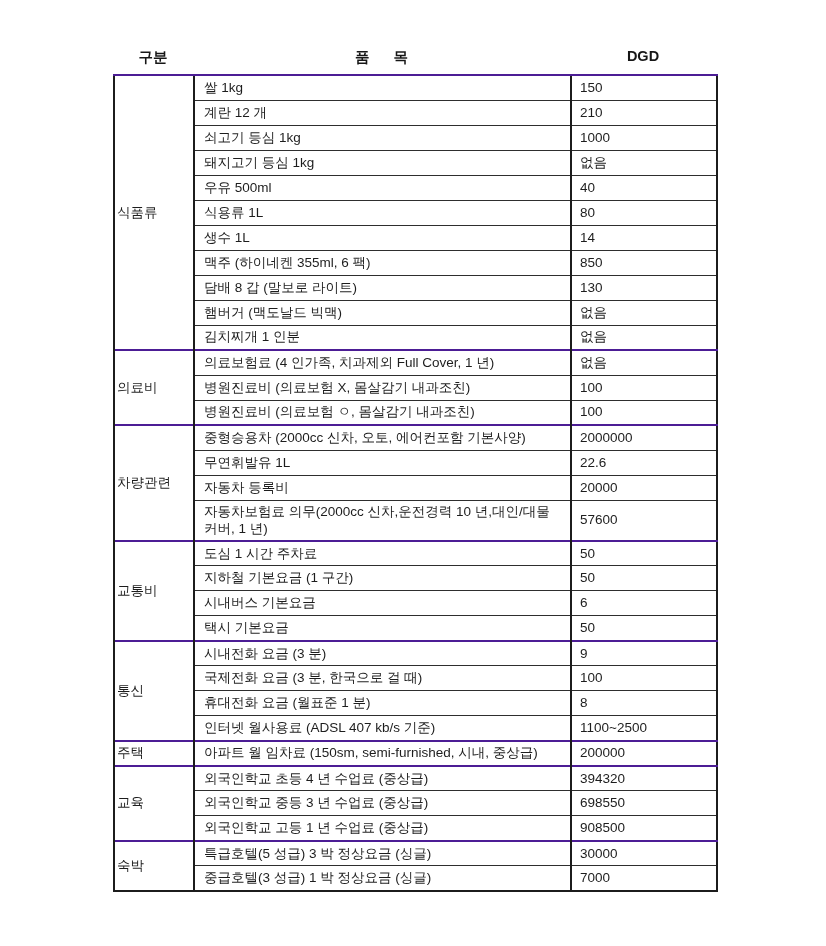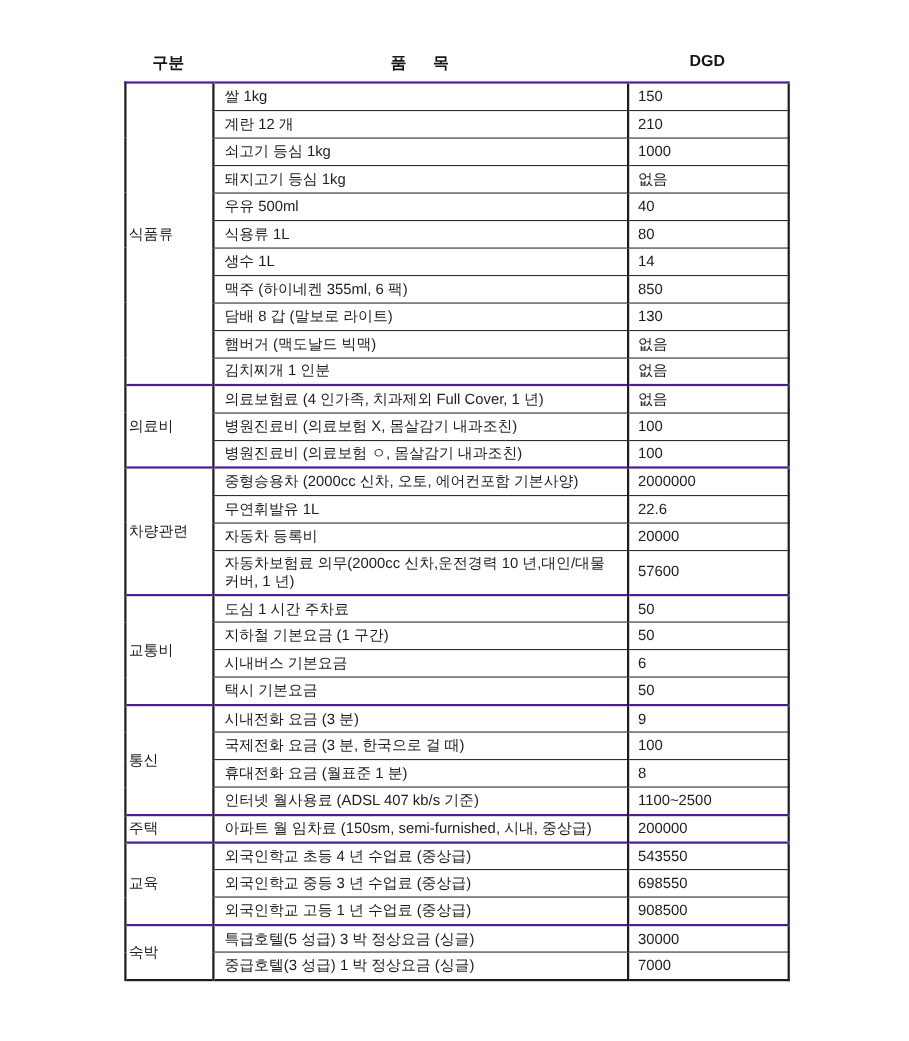--- a/index.html
+++ b/index.html
@@ -203,21 +203,21 @@
           <td class="val">1100~2500</td>
         </tr>
         <tr class="group-start">
           <td class="cat" rowspan="1">주택</td>
           <td class="item">아파트 월 임차료 (150sm, semi-furnished, 시내, 중상급)</td>
           <td class="val">200000</td>
         </tr>
         <tr class="group-start">
           <td class="cat" rowspan="3">교육</td>
           <td class="item">외국인학교 초등 4 년 수업료 (중상급)</td>
-          <td class="val">543550</td>
+          <td class="val">394320</td>
         </tr>
         <tr>
           <td class="item">외국인학교 중등 3 년 수업료 (중상급)</td>
           <td class="val">698550</td>
         </tr>
         <tr>
           <td class="item">외국인학교 고등 1 년 수업료 (중상급)</td>
           <td class="val">908500</td>
         </tr>
         <tr class="group-start">

